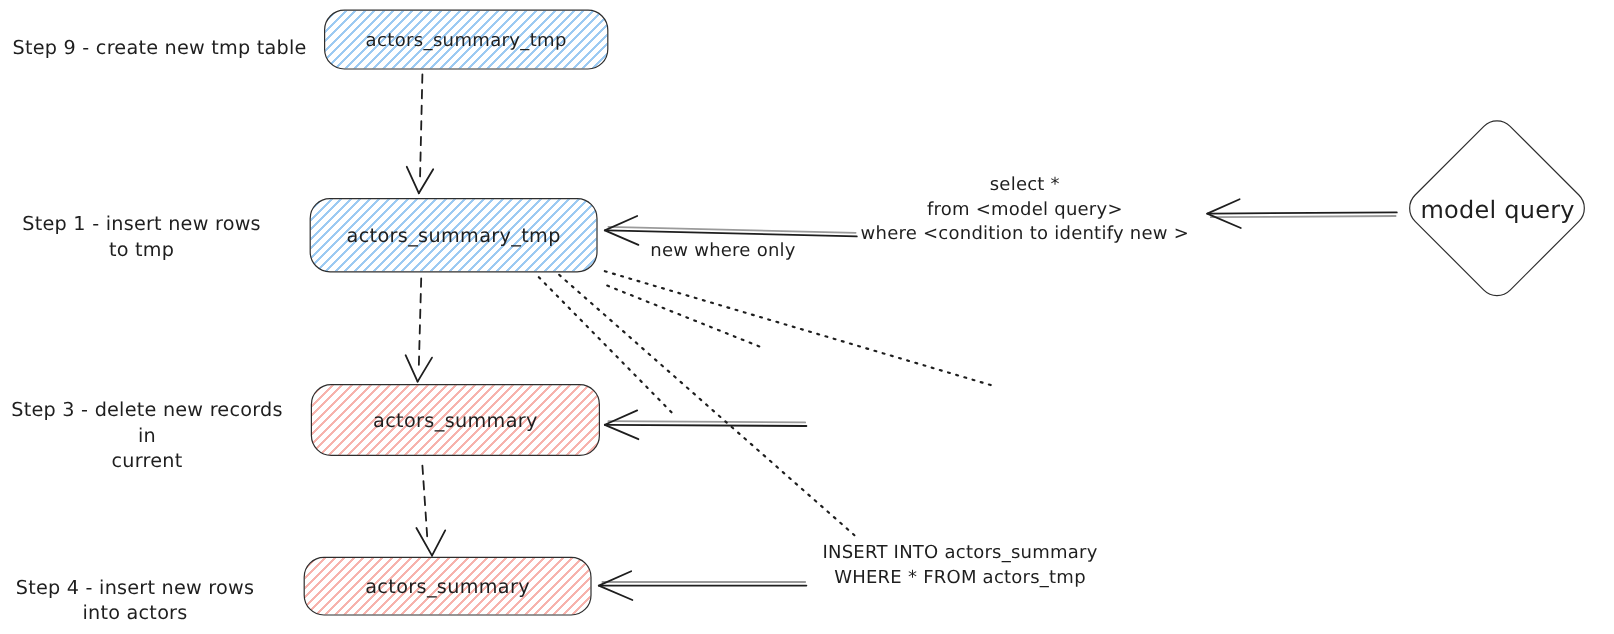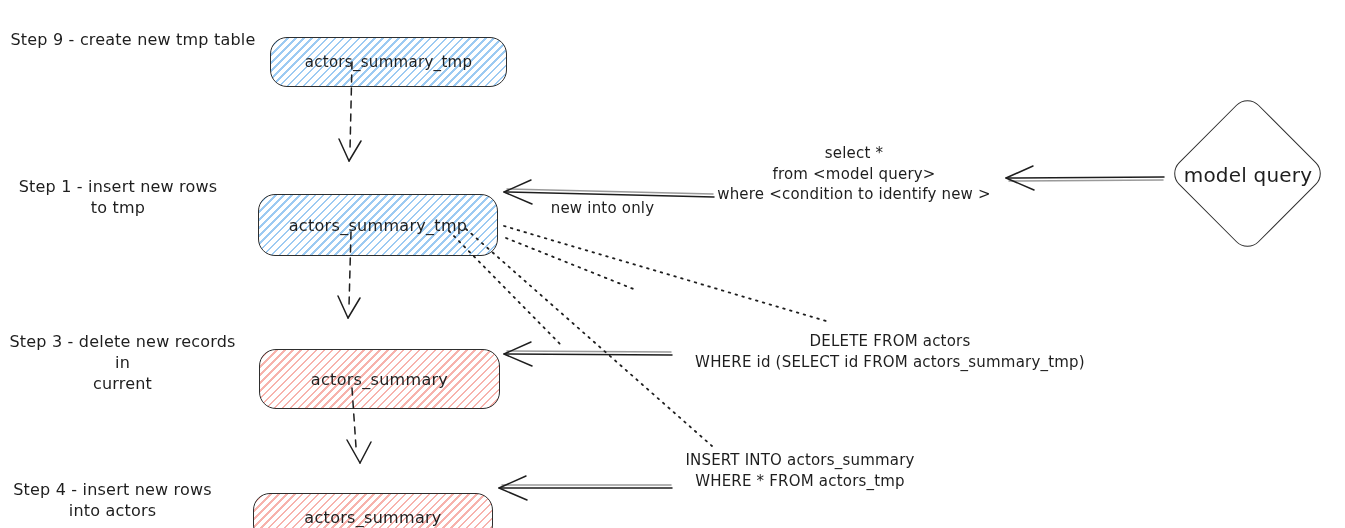--- a/index.html
+++ b/index.html
@@ -12,21 +12,21 @@
 
   .step-label {
     font-size: 16px; line-height: 21px; text-align: center;
     color: #1e1e1e; z-index: 2; letter-spacing: .2px;
   }
 
   .node {
     border: 1.7px solid #2e2e2e; border-radius: 17px;
     display: flex; align-items: center; justify-content: center;
     z-index: 2; box-sizing: border-box;
-    font-size: 16px; letter-spacing: .3px; color: #1e1e1e; margin-top: 29px;
+    font-size: 16px; letter-spacing: .3px; color: #1e1e1e;
   }
   .node.blue {
     background-color: #ffffff;
     background-image: repeating-linear-gradient(135deg,
       rgba(139,193,240,0.85) 0px, rgba(139,193,240,0.85) 1.8px,
       rgba(255,255,255,0) 1.8px, rgba(255,255,255,0) 5.6px);
   }
   .node.red {
     background-color: #ffffff;
     background-image: repeating-linear-gradient(135deg,
@@ -131,28 +131,26 @@
   <div class="abs node red" style="left:259px; top:320px; width:241px; height:60px;">
     <span>actors_summary</span>
   </div>
 
   <div class="abs step-label prewrap" style="left:0px; top:479px; width:225px;">Step 4 - insert new rows
 into actors</div>
   <div class="abs node red" style="left:253px; top:464px; width:240px; height:49px;">
     <span>actors_summary</span>
   </div>
 
-  <div class="abs annotation" style="left:540px; top:198px; width:125px;">new into only</div>
+  <div class="abs annotation" style="left:540px; top:198px; width:125px;">new where only</div>
 
   <div class="abs annotation prewrap" style="left:704px; top:143px; width:300px;">select *
 from &lt;model query&gt;
 where &lt;condition to identify new &gt;</div>
 
-  <div class="abs annotation prewrap" style="left:655px; top:331px; width:470px;">DELETE FROM actors
-WHERE id (SELECT id FROM actors_summary_tmp)</div>
 
   <div class="abs annotation prewrap" style="left:650px; top:450px; width:300px; line-height:21px;">INSERT INTO actors_summary
 WHERE * FROM actors_tmp</div>
 
   <div class="abs diamond" style="left:1191px; top:117px;"></div>
   <div class="abs diamond-label" style="left:1168px; top:163px; width:160px;">model query</div>
 
 </div>
 
 </body></html>

